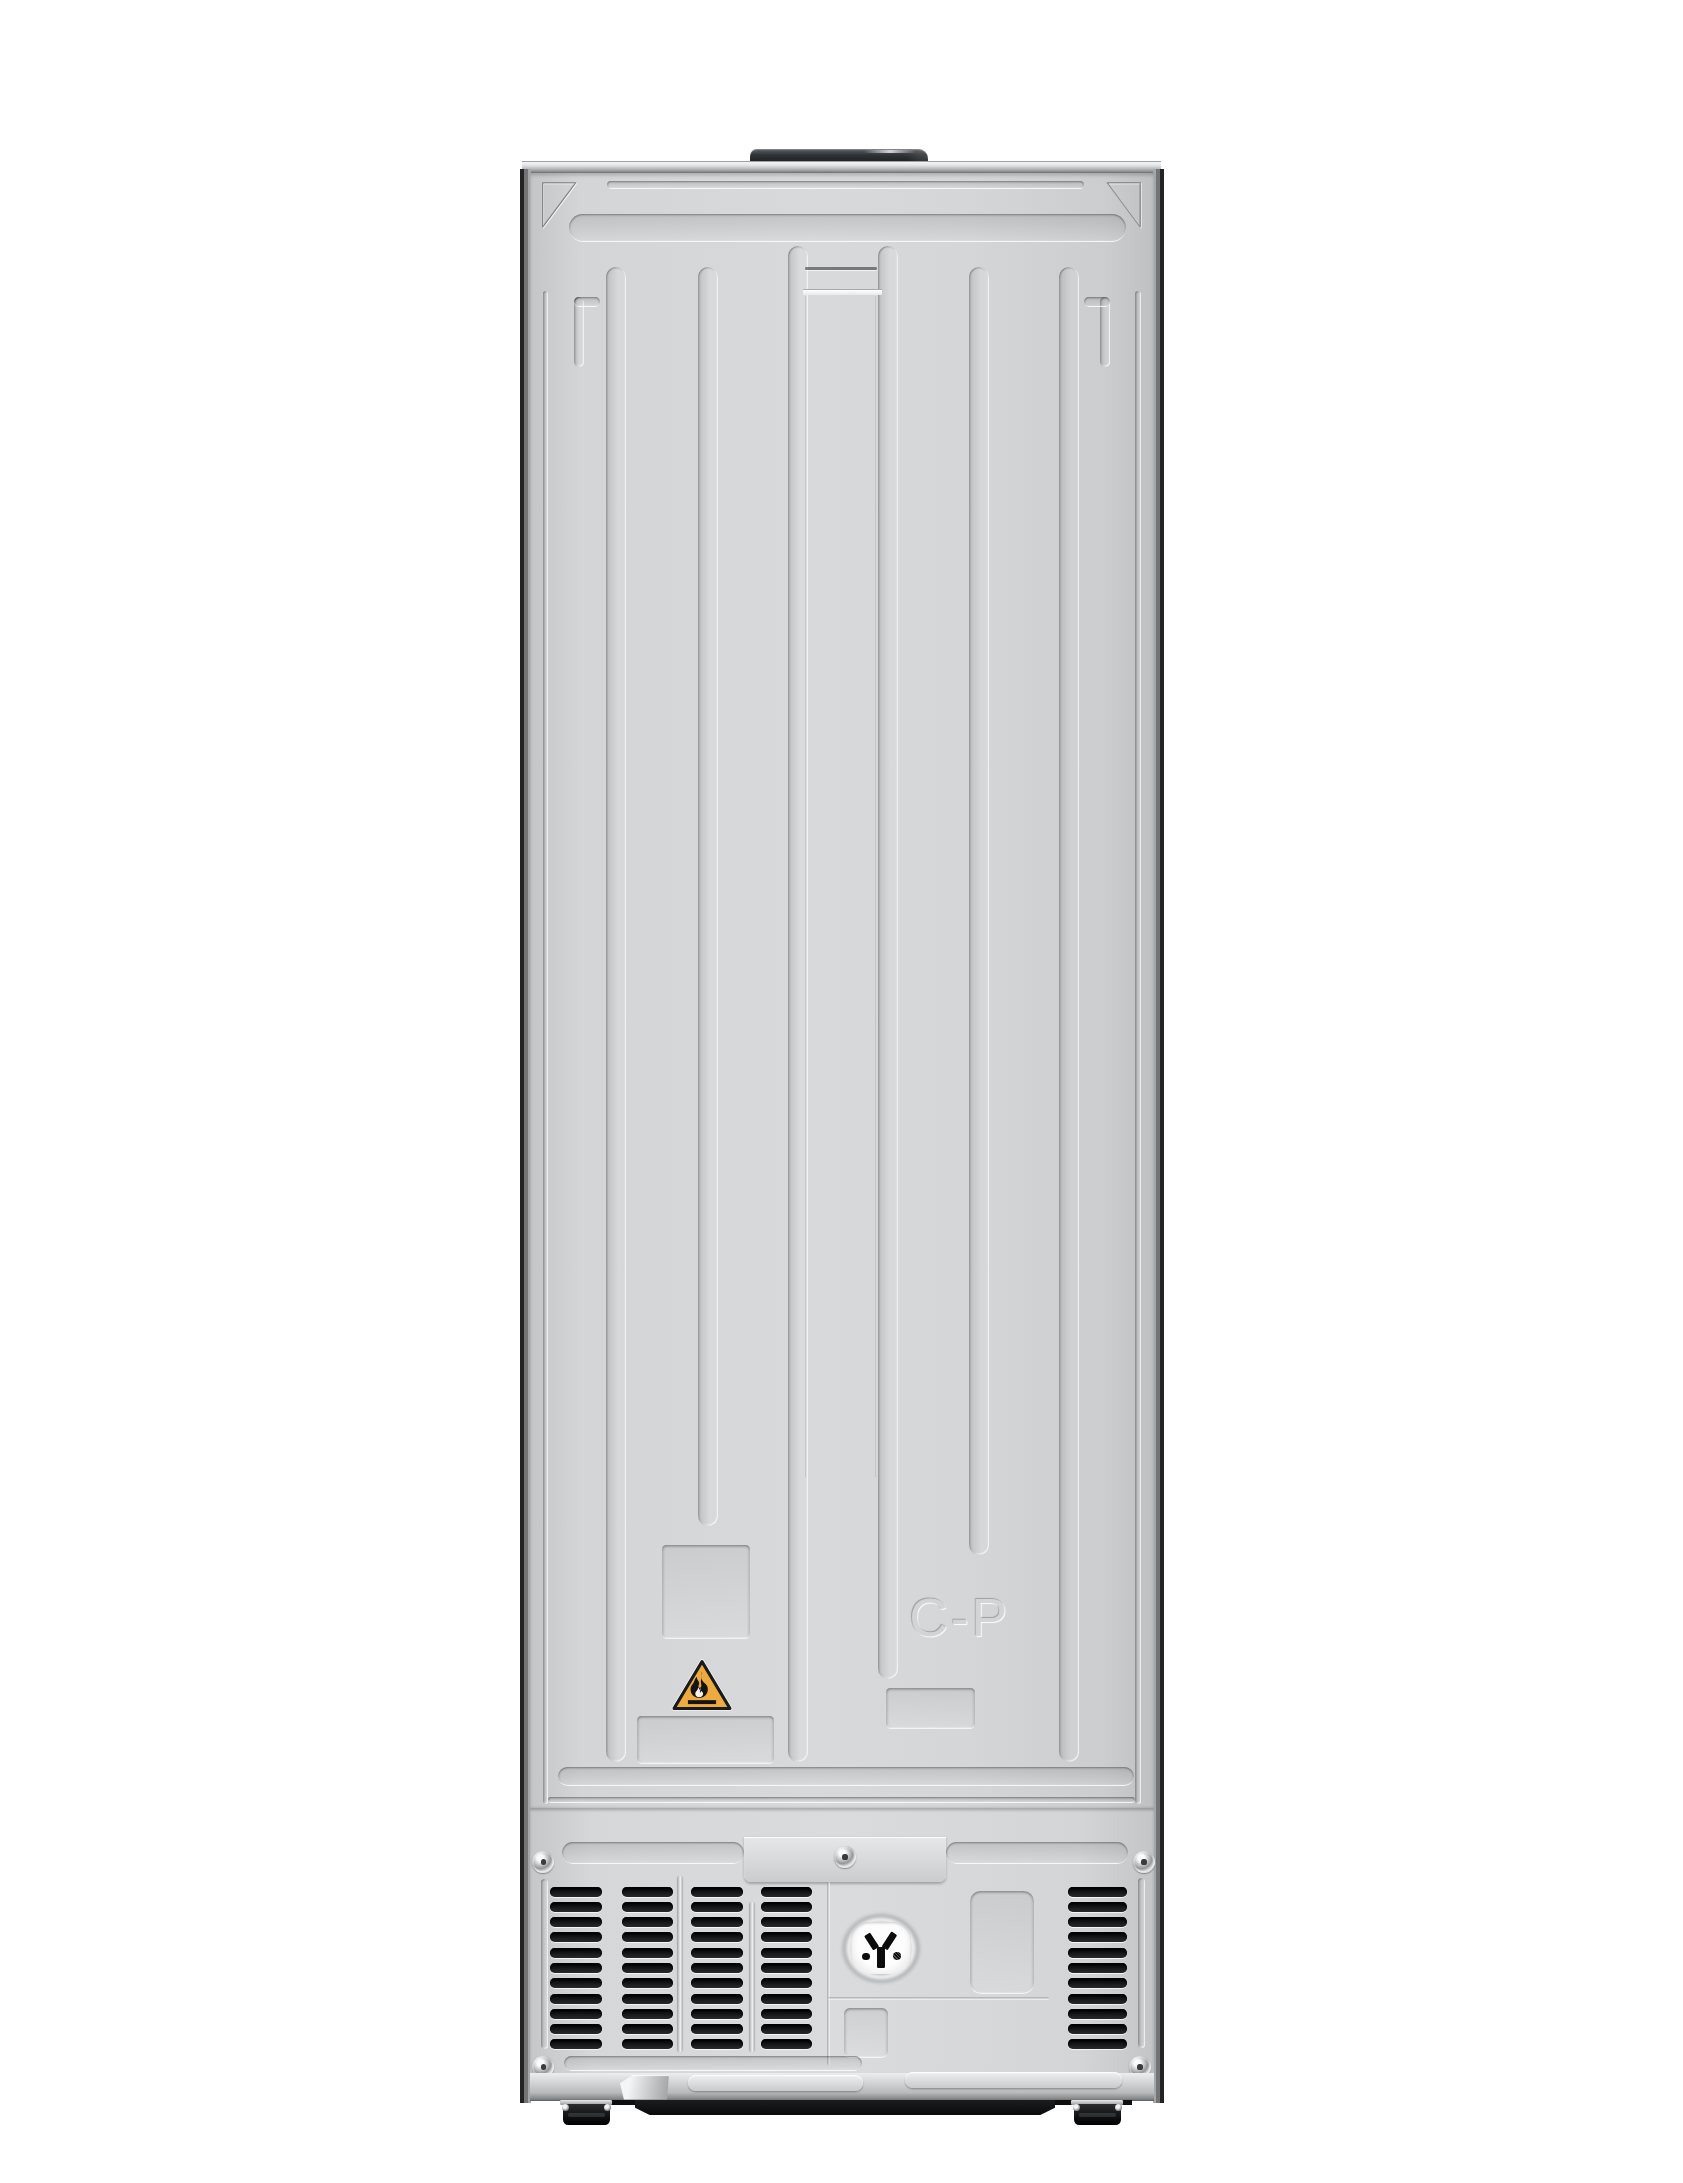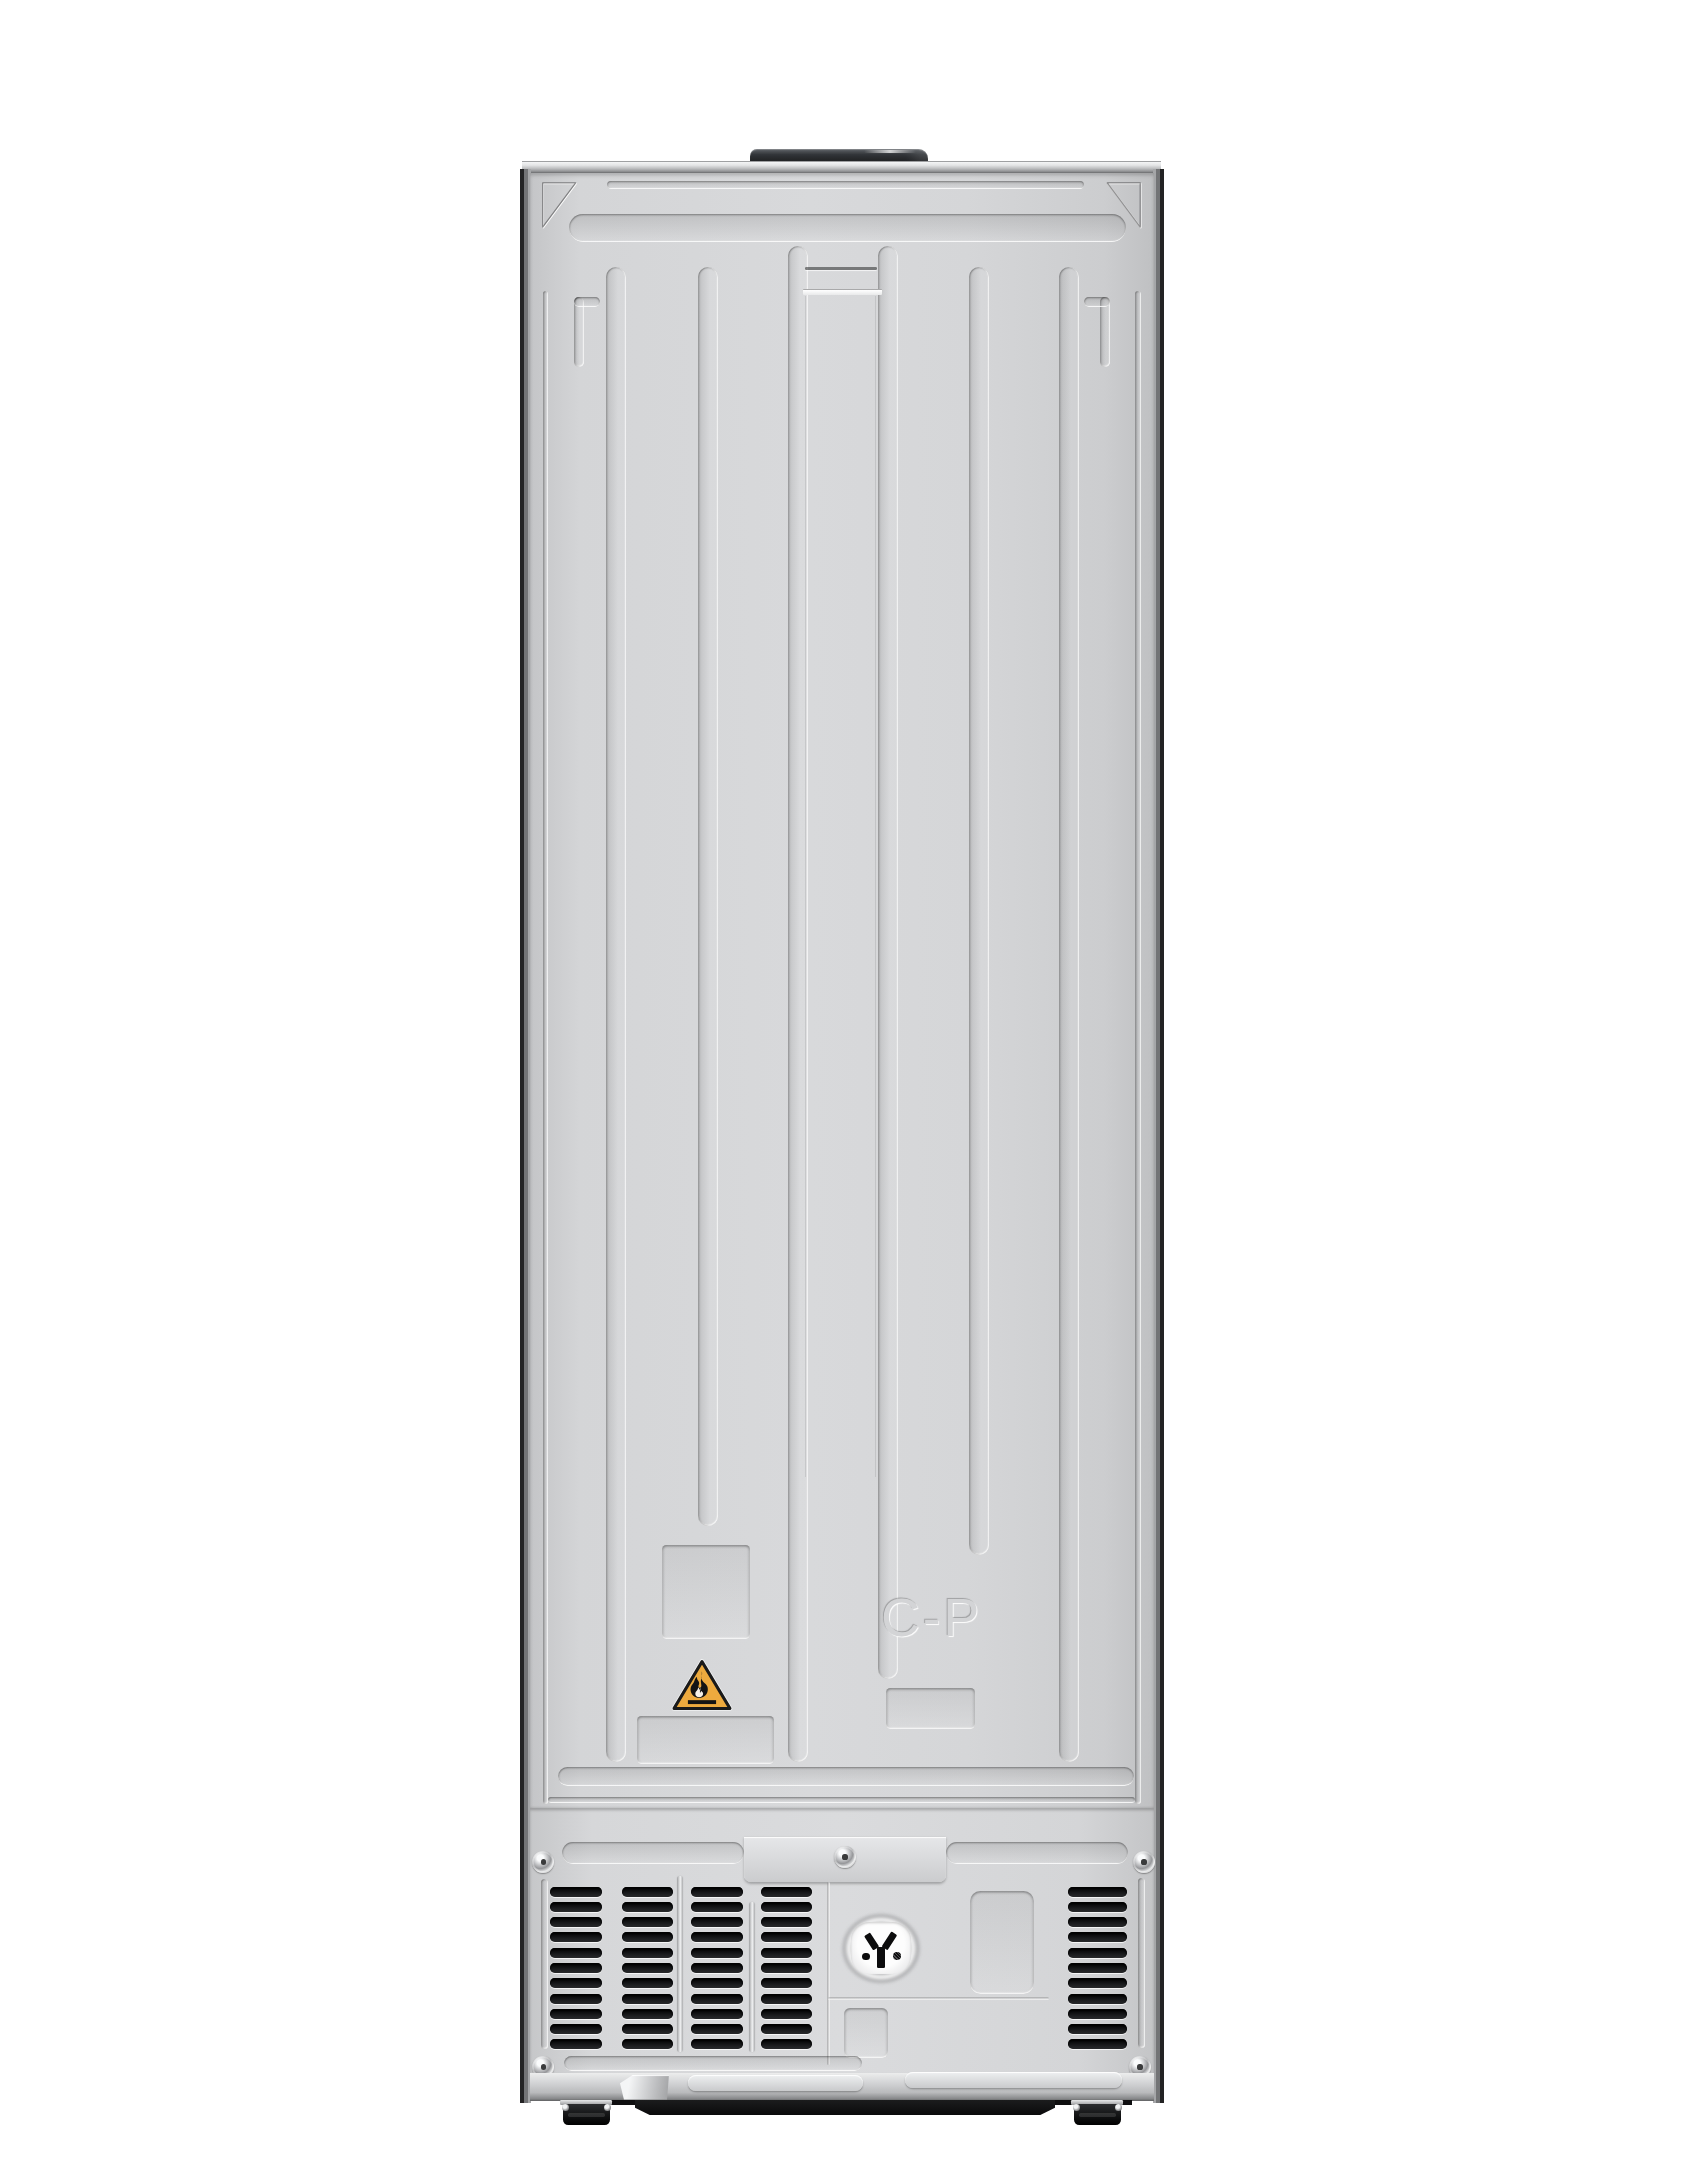--- a/index.html
+++ b/index.html
@@ -135,21 +135,21 @@
       </div>
       <div style="left:554px;top:124px;width:26px;height:70px;">
         <div class="vrib" style="left:16px;top:0;width:10px;height:70px;border-radius:4.8px;"></div>
         <div class="groove" style="left:0;top:0;width:26px;height:10px;border-radius:4.8px;"></div>
       </div>
 
       <div class="recess" style="left:132px;top:1372px;width:88px;height:94px;border-radius:4.4px;"></div>
       <div class="recess" style="left:107px;top:1543px;width:137px;height:48px;border-radius:4.4px;"></div>
       <div class="recess" style="left:356px;top:1515px;width:89px;height:41px;border-radius:4.4px;"></div>
 
-      <div class="cp" style="left:336px;top:1417px;">C-P</div>
+      <div class="cp" style="left:349px;top:1417px;text-align:right;">C-P</div>
 
       <svg style="left:141px;top:1486px;" width="62" height="52" viewBox="0 0 141 120">
         <polygon points="70.5,6 135,114 6,114" fill="none" stroke="#f2f3f4" stroke-width="11" stroke-linejoin="round"></polygon>
         <polygon points="70.5,6 135,114 6,114" fill="#edaa3e" stroke="#1a1a1a" stroke-width="7" stroke-linejoin="round"></polygon>
         <path d="M70 28c3 10-4 14 2 23 4 6 12 8 12 19 0 12-9 20-20 20s-20-8-20-20c0-8 5-11 8-17 2-5 2-8 7-12-1 8 5 9 5 15 0 4-3 6-1 9 2 3 6 1 6-3 0-7-3-12 1-19z" fill="#141414"></path>
         <path d="M66 62c2 4-2 6 1 10 2 3 6 3 6 8 0 5-4 8-9 8s-9-3-9-8c0-4 3-6 5-9 1-2 1-4 3-6 0 4 3 5 3 8 0 2-1 3 0 4 1 1 2 0 2-2 0-3-2-6-2-13z" fill="#f5f0e8"></path>
         <rect x="38" y="95" width="65" height="9" fill="#141414"></rect>
       </svg>
 
       <div class="groove" style="left:28px;top:1594px;width:576px;height:19px;border-radius:9.6px;"></div>

